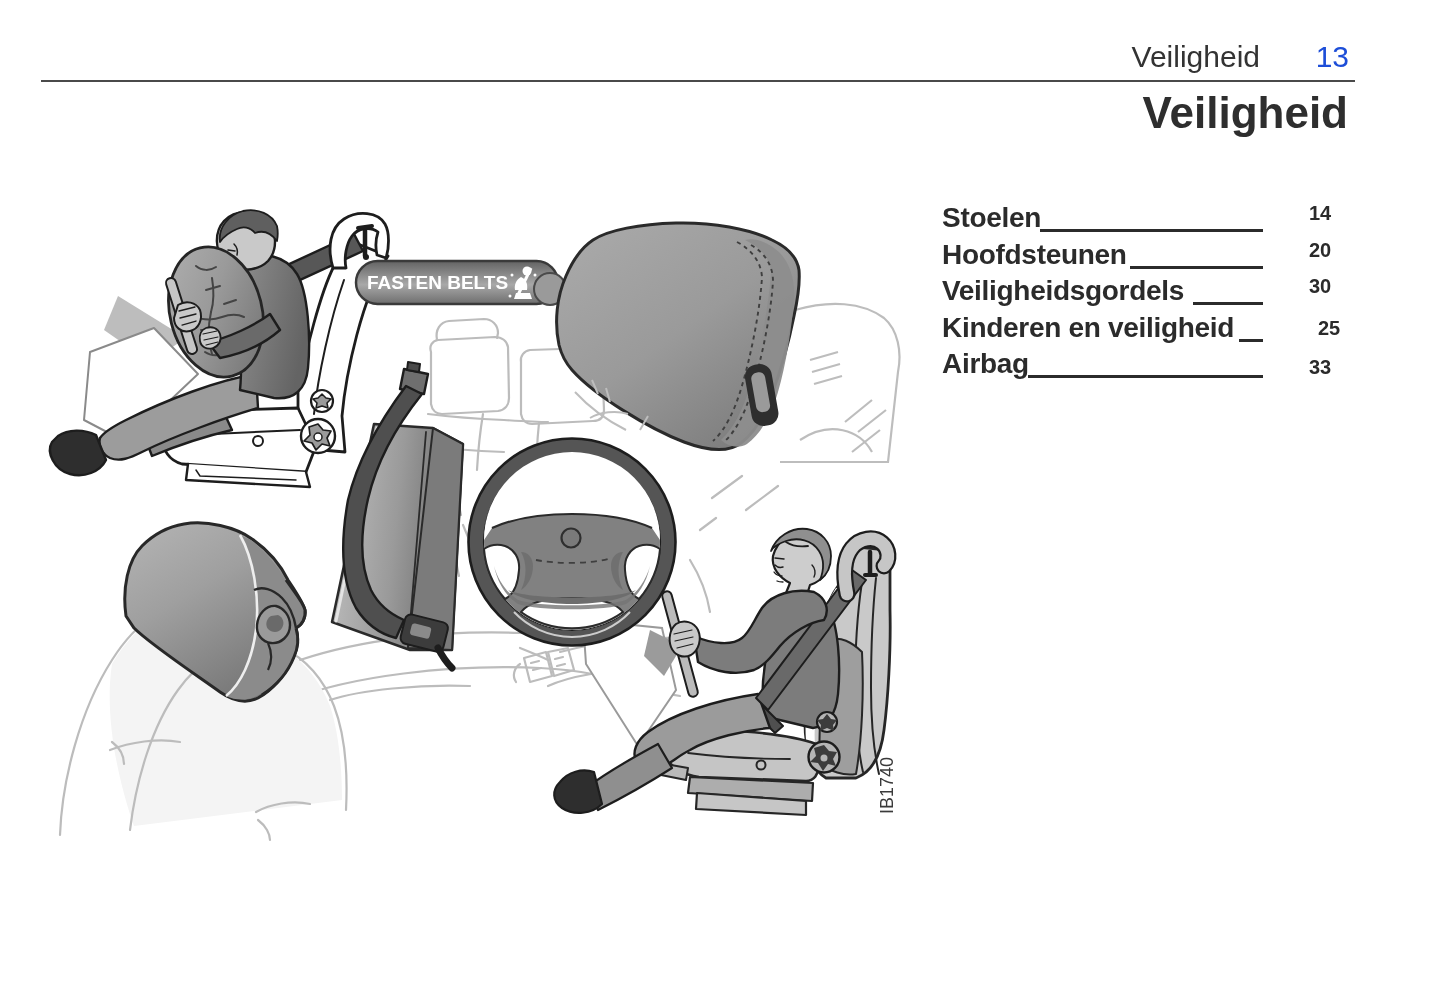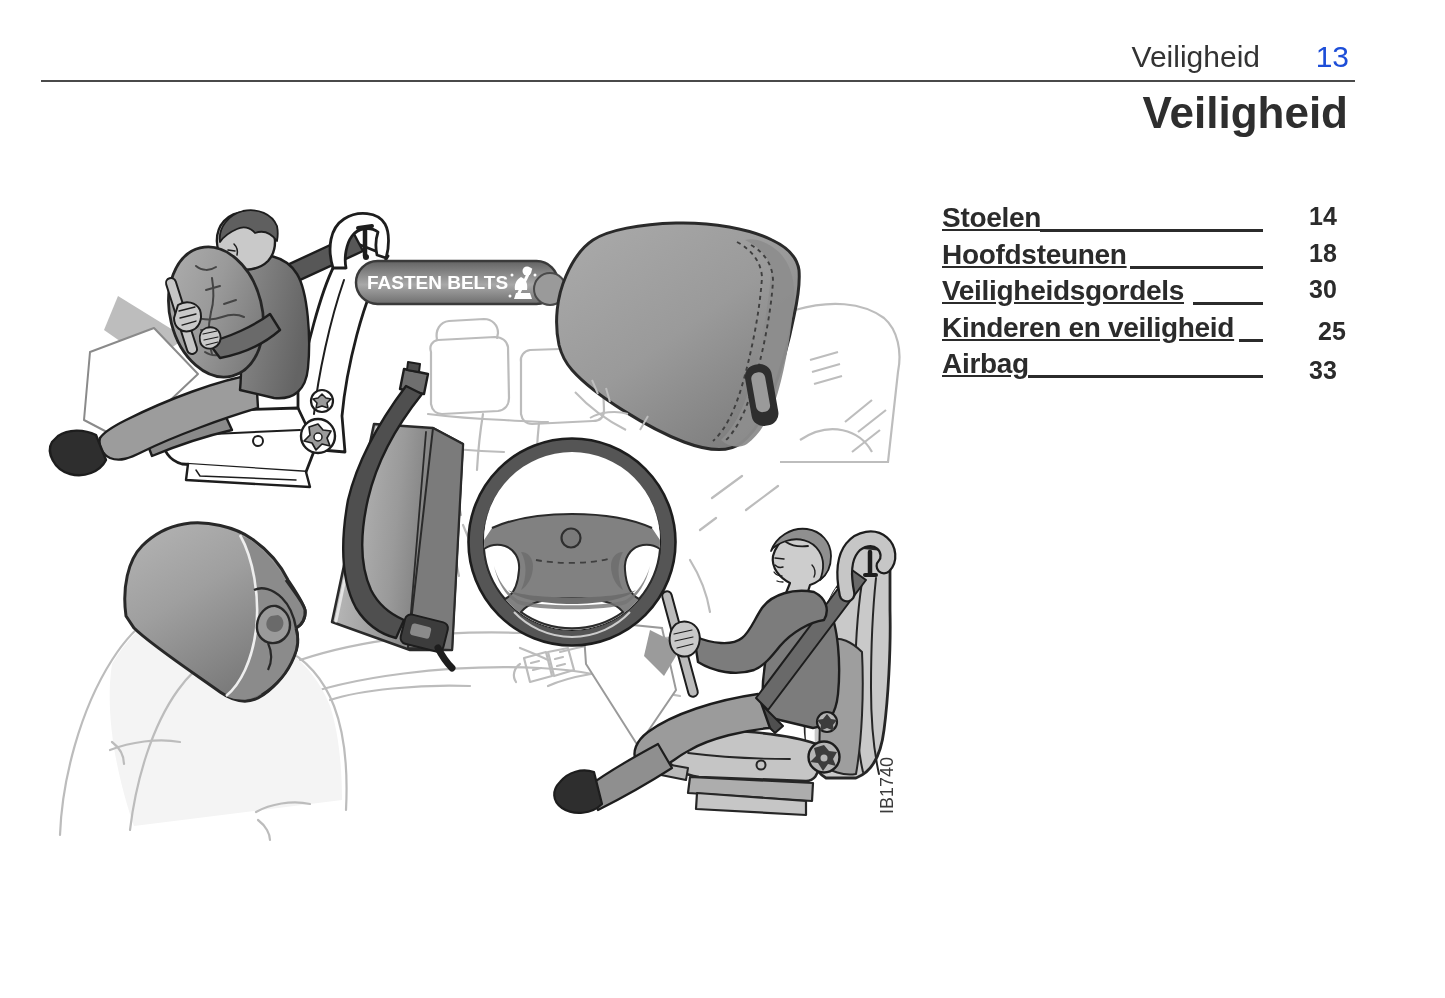--- a/index.html
+++ b/index.html
@@ -2,22 +2,22 @@
 <html><head>
 <meta charset="utf-8">
 <style>
   html,body{margin:0;padding:0;background:#fff;}
   body{width:1445px;height:998px;position:relative;font-family:"Liberation Sans",sans-serif;overflow:hidden;}
   .abs{position:absolute;}
   #hdr{top:40px;right:185px;font-size:30px;color:#333;}
   #pagenum{top:40px;right:96px;font-size:30px;color:#1d4ed8;}
   #rule{top:80px;left:41px;width:1314px;height:2px;background:#4a4a4a;}
   #title{top:88px;right:97px;font-size:44px;font-weight:bold;color:#2e2e2e;letter-spacing:0px;}
-  .toc{font-size:28px;letter-spacing:-0.3px;font-weight:bold;color:#2b2b2b;white-space:nowrap;text-decoration:underline;}
-  .num{font-size:25px;font-weight:bold;color:#2b2b2b;}
+  .toc{font-size:28px;letter-spacing:-0.3px;font-weight:bold;color:#2b2b2b;white-space:nowrap;}
+  .num{font-size:20px;font-weight:bold;color:#2b2b2b;}
   .lead{height:3px;background:#2b2b2b;}
 </style>
 </head>
 <body>
 <svg class="abs" id="illu" style="left:0;top:0" width="1445" height="998" viewBox="0 0 1445 998" fill="none">
 <defs>
 <linearGradient id="bagG" x1="0" y1="0" x2="1" y2="1">
  <stop offset="0" stop-color="#b0b0b0"></stop>
         <stop offset="0.45" stop-color="#9a9a9a"></stop>
         <stop offset="1" stop-color="#6f6f6f"></stop>
@@ -337,21 +337,21 @@
 <div class="abs" id="rule"></div>
 <div class="abs" id="title">Veiligheid</div>
 
 <div class="abs toc" style="left:942px;top:202px;">Stoelen</div>
 <div class="abs toc" style="left:942px;top:238.5px;">Hoofdsteunen</div>
 <div class="abs toc" style="left:942px;top:275px;">Veiligheidsgordels</div>
 <div class="abs toc" style="left:942px;top:311.5px;">Kinderen en veiligheid</div>
 <div class="abs toc" style="left:942px;top:348px;">Airbag</div>
 
 <div class="abs num" style="left:1309px;top:202px;">14</div>
-<div class="abs num" style="left:1309px;top:238.5px;">18</div>
+<div class="abs num" style="left:1309px;top:238.5px;">20</div>
 <div class="abs num" style="left:1309px;top:275px;">30</div>
 <div class="abs num" style="left:1309px;top:317px;margin-left:9px;">25</div>
 <div class="abs num" style="left:1309px;top:348px;margin-top:8px;">33</div>
 
 <div class="abs lead" style="left:1040px;top:229px;width:223px;"></div>
 <div class="abs lead" style="left:1130px;top:265.5px;width:133px;"></div>
 <div class="abs lead" style="left:1193px;top:302px;width:70px;"></div>
 <div class="abs lead" style="left:1239px;top:338.5px;width:24px;"></div>
 <div class="abs lead" style="left:1028px;top:375px;width:235px;"></div>
 

